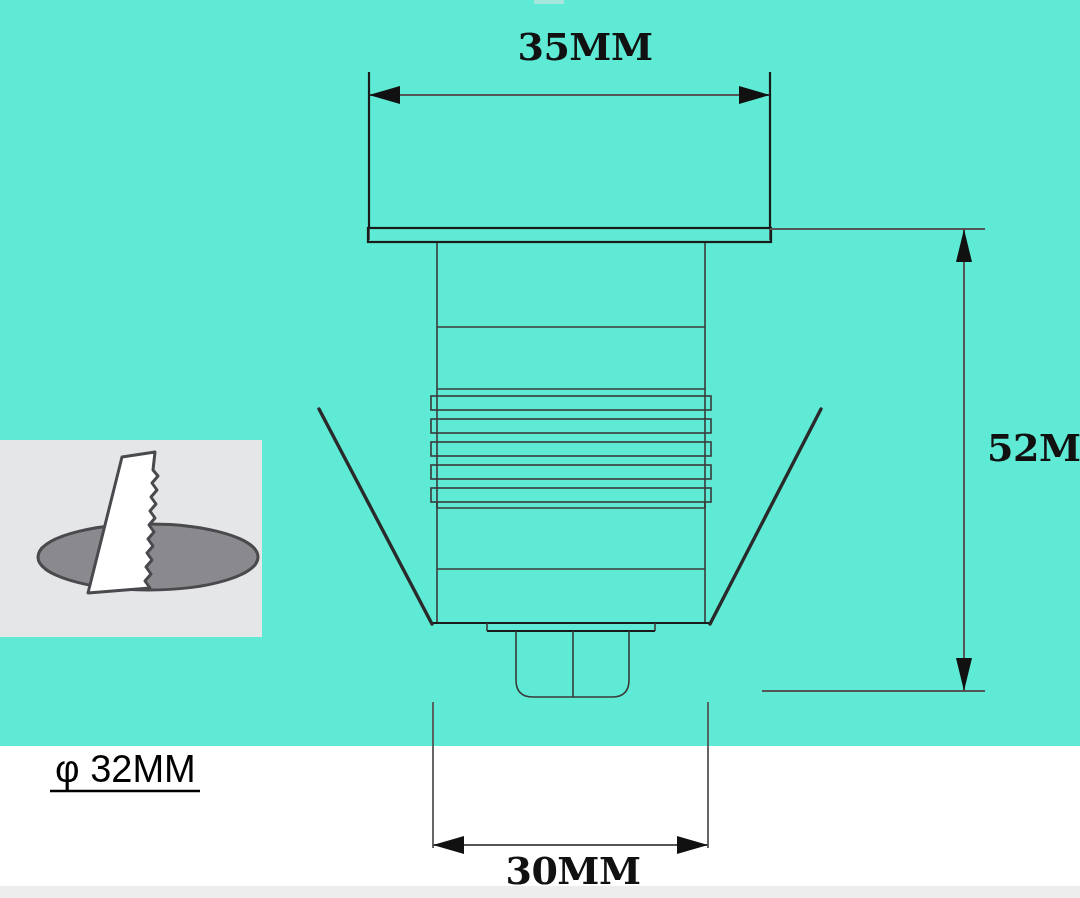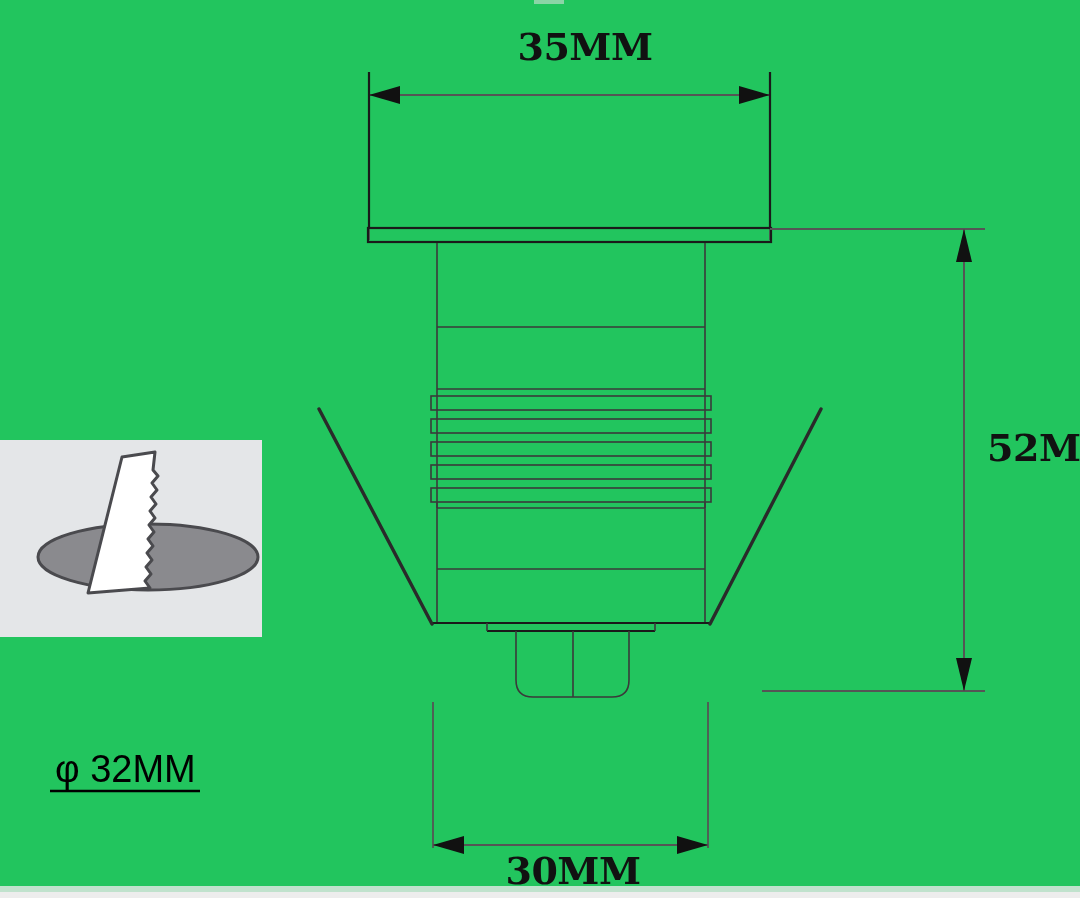--- a/index.html
+++ b/index.html
@@ -10,22 +10,22 @@
   body {
     width: 1080px;
     height: 898px;
     font-family: "Liberation Sans", sans-serif;
     overflow: hidden;
     position: relative;
   }
   #stage {
     position: relative;
     width: 1080px;
-    height: 892px;
-    background: #22c55e;
+    height: 746px;
+    background: #5eead4;
   }
   #drawing {
     position: absolute;
     left: 0;
     top: 0;
     width: 1080px;
     height: 898px;
     display: block;
   }
   .dim-text {

